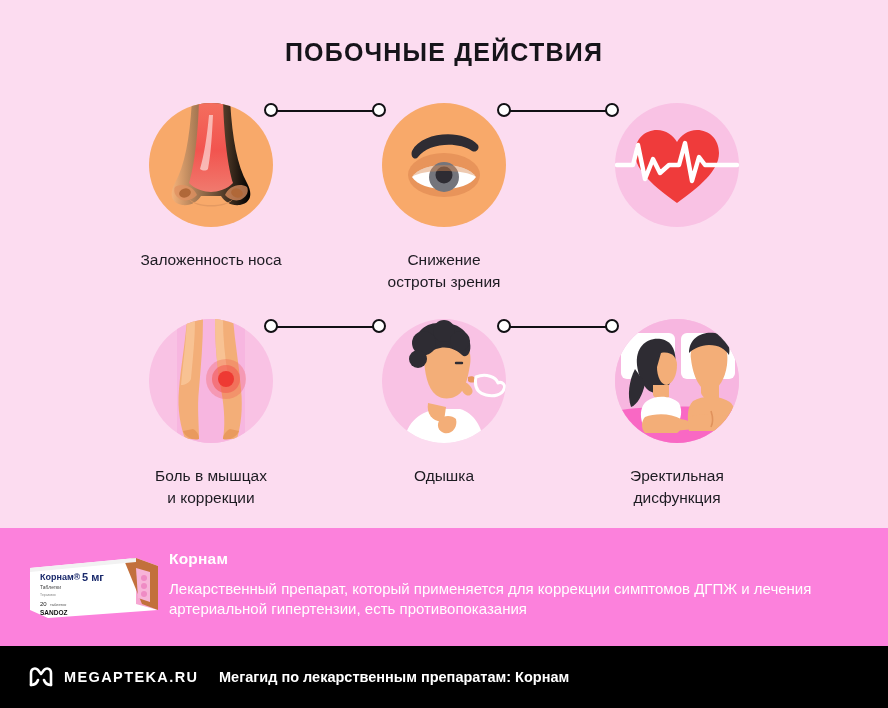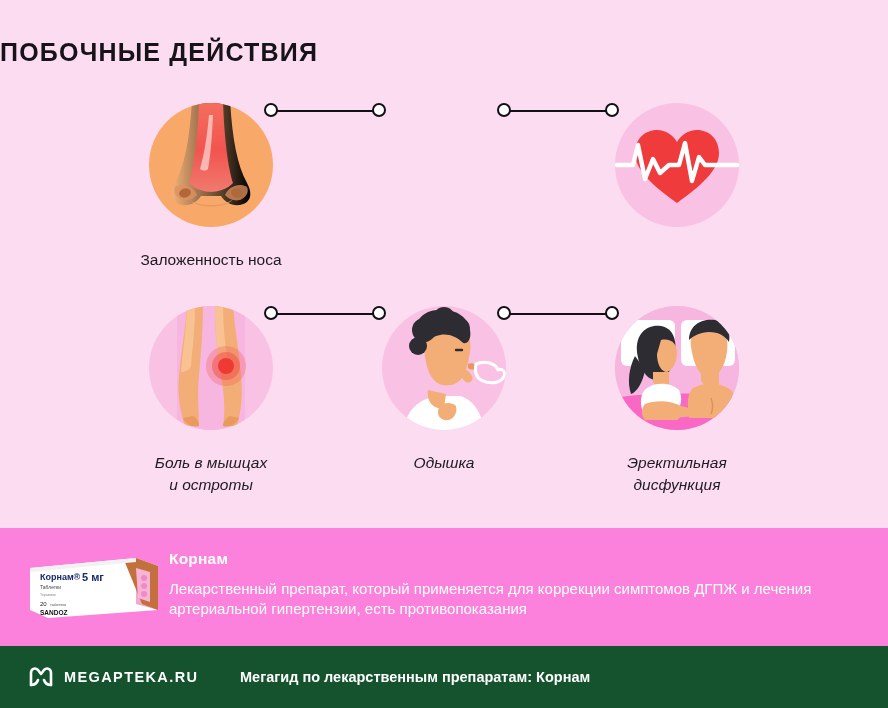--- a/index.html
+++ b/index.html
@@ -7,29 +7,29 @@
     width:888px;height:708px;
     background:#fcdcf0;
     font-family:"Liberation Sans", sans-serif;
     overflow:hidden;position:relative;
   }
   .stage{position:relative;width:888px;height:708px;}
 
   
   .title{
     position:absolute;top:38px;left:0;width:888px;
-    text-align:left;
+    text-align:center;
     font-size:25px;font-weight:bold;letter-spacing:1.2px;
     color:#16141a;
   }
 
   
   .row{position:absolute;left:0;width:888px;height:220px;}
   .row.r1{top:103px;}
-  .row.r2{top:306px;font-style:italic;}
+  .row.r2{top:319px;}
 
   .cell{position:absolute;width:234px;text-align:center;}
   .cell.c1{left:94px;}
   .cell.c2{left:327px;}
   .cell.c3{left:560px;}
 
   .circle{
     width:124px;height:124px;border-radius:50%;
     margin:0 auto;position:relative;overflow:hidden;
   }
@@ -69,29 +69,29 @@
   .infotitle{
     font-size:15.5px;font-weight:bold;color:#ffffff;letter-spacing:.2px;
   }
   .infodesc{
     margin-top:11px;font-size:15px;line-height:20px;color:#ffffff;
   }
 
   
   .footer{
     position:absolute;left:0;top:646px;width:888px;height:62px;
-    background:#14532d;
+    background:#000000;
   }
   .logo{position:absolute;left:26px;top:16px;width:30px;height:30px;}
   .brand{
     position:absolute;left:64px;top:23px;
     font-size:14.5px;font-weight:bold;letter-spacing:1.4px;color:#ffffff;
   }
   .ftext{
-    position:absolute;left:240px;top:23px;
+    position:absolute;left:219px;top:23px;
     font-size:14.5px;font-weight:bold;color:#ffffff;
   }
   svg{display:block;}
 </style>
 </head>
 <body>
 
 <div class="stage">
 
   <div class="title">ПОБОЧНЫЕ ДЕЙСТВИЯ</div>
@@ -118,20 +118,36 @@
           <path d="M26 84 C34 79 45 84 48 92 C44 97 36 99 31 96 C26 93 24 88 26 84 Z" fill="#e09060" opacity="0.75"></path>
           <path d="M98 84 C90 79 79 84 76 92 C80 97 88 99 93 96 C98 93 100 88 98 84 Z" fill="#e09060" opacity="0.75"></path>
           <ellipse cx="36" cy="90" rx="6" ry="4.5" fill="#b06838" transform="rotate(-18 36 90)"></ellipse>
           <ellipse cx="88" cy="90" rx="6" ry="4.5" fill="#b06838" transform="rotate(18 88 90)"></ellipse>
           <path d="M40 96 C48 104 76 104 84 96 C78 106 46 106 40 96 Z" fill="#e49a62"></path>
         </svg>
       </div>
       <div class="label">Заложенность носа</div>
     </div>
 
+    <div class="cell c2">
+      <div class="circle orange">
+        <svg viewBox="0 0 124 124" width="124" height="124" aria-hidden="true">
+          <path d="M30 48 C40 28 82 26 96 42 C98 46 94 50 90 48 C76 38 46 40 36 54 C33 58 28 54 30 48 Z" fill="#2e2c33"></path>
+          <ellipse cx="62" cy="72" rx="36" ry="22" fill="#e8945a"></ellipse>
+          <path d="M30 74 C40 58 84 58 94 74 C84 90 40 90 30 74 Z" fill="#ffffff"></path>
+          <circle cx="62" cy="74" r="15" fill="#74757c"></circle>
+          <circle cx="62" cy="72" r="8.5" fill="#2e2c33"></circle>
+          <path d="M30 74 C40 58 84 58 94 74 C84 66 40 66 30 74 Z" fill="#d98a52" opacity="0.45"></path>
+        </svg>
+      </div>
+      <div class="label">
+        <span>Снижение</span><br>
+        <span>остроты зрения</span>
+      </div>
+    </div>
 
     <div class="cell c3">
       <div class="circle pink">
         <svg viewBox="0 0 124 124" width="124" height="124" aria-hidden="true">
           <path d="M62 100 C40 84 20 68 20 50 C20 36 30 27 42 27 C51 27 58 32 62 39 C66 32 73 27 82 27 C94 27 104 36 104 50 C104 68 84 84 62 100 Z" fill="#ef3b3b"></path>
           <path d="M2 62 L18 62 L23 42 L30 76 L38 56 L45 70 L54 62 L64 62 L70 40 L77 78 L84 54 L90 62 L122 62" fill="none" stroke="#ffffff" stroke-width="4.4" stroke-linejoin="round" stroke-linecap="round"></path>
         </svg>
       </div>
     </div>
 
@@ -159,21 +175,21 @@
           <path d="M66 0 C66 24 68 46 71 66 C75 64 78 62 79 58 C76 38 74 20 74 0 Z" fill="#f9c79a" opacity="0.8"></path>
           <circle cx="77" cy="60" r="20" fill="#f2554e" opacity="0.30"></circle>
           <circle cx="77" cy="60" r="14" fill="#f2554e" opacity="0.55"></circle>
           <circle cx="77" cy="60" r="8" fill="#ee3a33"></circle>
           <path d="M34 112 C36 118 44 122 50 120 C50 116 48 112 44 110 Z" fill="#e99a5e"></path>
           <path d="M90 112 C88 118 80 122 74 120 C74 116 77 112 81 110 Z" fill="#e99a5e"></path>
         </svg>
       </div>
       <div class="label">
         <span>Боль в мышцах</span><br>
-        <span>и остроты</span>
+        <span>и коррекции</span>
       </div>
     </div>
 
     <div class="cell c2">
       <div class="circle pink">
         <svg viewBox="0 0 124 124" width="124" height="124" aria-hidden="true">
           <path d="M22 124 C24 102 40 92 56 90 L78 90 C92 94 100 108 102 124 Z" fill="#ffffff"></path>
           <path d="M46 84 C44 96 52 104 62 102 L64 88 Z" fill="#f3ae78"></path>
           <path d="M42 36 C42 20 58 12 72 16 C86 20 90 34 88 46 C86 58 84 66 80 72 C74 80 62 82 54 76 C46 70 42 54 42 36 Z" fill="#f3ae78"></path>
           <path d="M78 62 C84 62 88 66 90 70 C92 74 88 78 84 76 C80 74 78 68 78 62 Z" fill="#f3ae78"></path>

